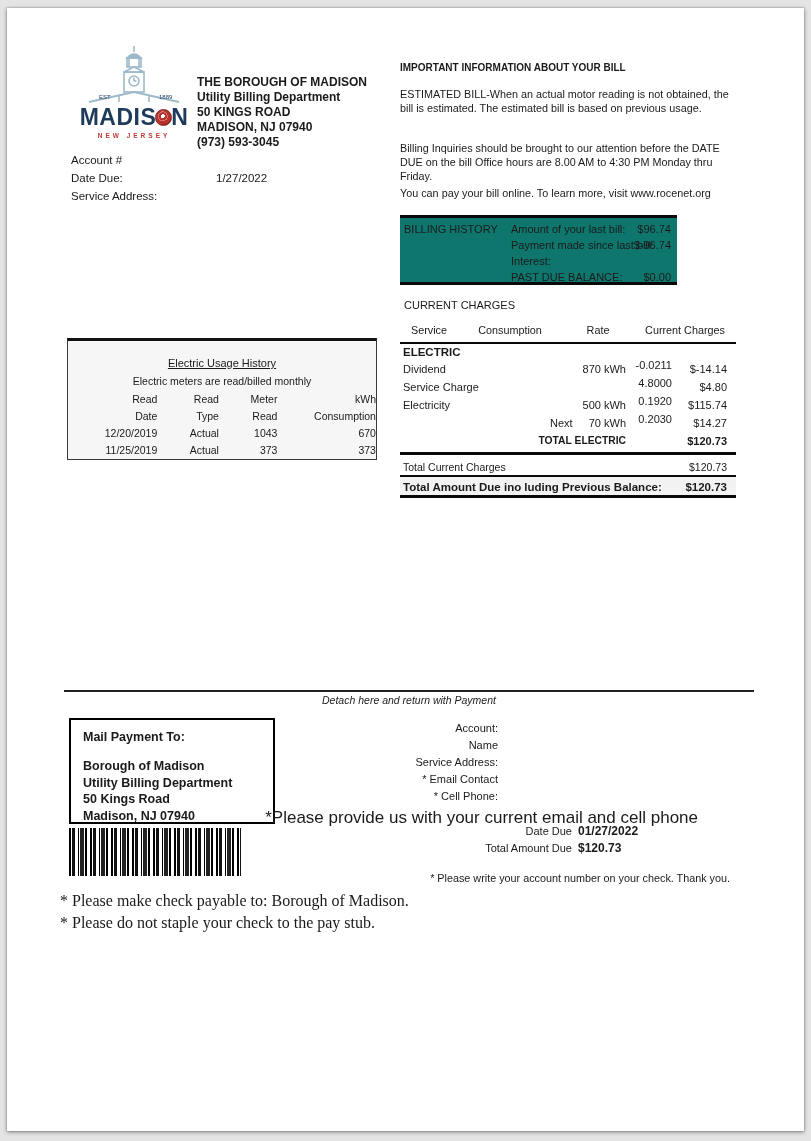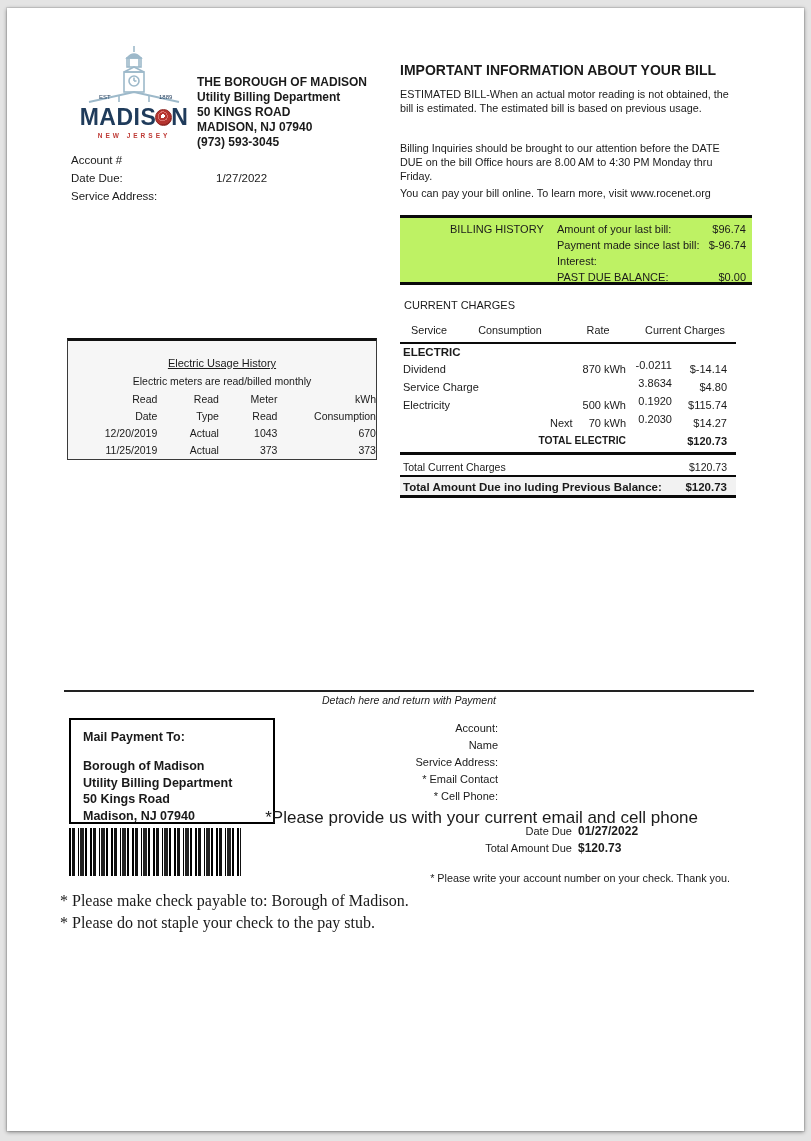--- a/index.html
+++ b/index.html
@@ -21,25 +21,25 @@
   .logo .state { margin-top:3px; font-size:6.5px; letter-spacing:3px; color:#bf3b36; font-weight:bold; }
 
   
   .org { left:190px; top:67px; font-weight:bold; font-size:12px; line-height:15px; }
 
   .acct-row { left:64px; font-size:11.5px; }
   .acct-val { left:209px; font-size:11.5px; }
 
   
   .rc { left:393px; width:336px; }
-  .info-title { font-weight:bold; font-size:14px; }
+  .info-title { font-weight:bold; font-size:10px; }
   .para { font-size:10.8px; line-height:14px; }
 
-  .bh-box { left:393px; top:207px; width:352px; height:70px; background:#bef264;
-    border-top:3px solid #0a0a0a; border-bottom:3px solid #0a0a0a; padding-top:5px;padding-left:46px; }
+  .bh-box { left:393px; top:207px; width:277px; height:70px; background:#0f766e;
+    border-top:3px solid #0a0a0a; border-bottom:3px solid #0a0a0a; padding-top:5px; }
   .bh-row { position:relative; height:16px; }
   .bh-title { position:absolute; left:4px; top:0; font-size:11px; }
   .bh-label { position:absolute; left:111px; top:0; font-size:11px; }
   .bh-value { position:absolute; right:6px; top:0; font-size:11px; }
 
   .cc-label { left:397px; top:291px; font-size:11px; }
 
   .cc-head { left:393px; top:316px; width:336px; display:flex; border-bottom:2.5px solid #0a0a0a; padding-bottom:6px; }
   .cc-head span { display:block; text-align:center; font-size:10.8px; }
   .cc-head .h1 { width:58px; } .cc-head .h2 { width:104px; } .cc-head .h3 { width:72px; } .cc-head .h4 { width:102px; }
@@ -177,21 +177,21 @@
   <div class="abs cc-body">
     <div class="cc-group">ELECTRIC</div>
     <div class="cc-row">
       <span class="cc-service">Dividend</span>
       <span class="cc-cons">870 kWh</span>
       <span class="cc-rate">-0.0211</span>
       <span class="cc-amt">$-14.14</span>
     </div>
     <div class="cc-row">
       <span class="cc-service">Service Charge</span>
-      <span class="cc-rate">3.8634</span>
+      <span class="cc-rate">4.8000</span>
       <span class="cc-amt">$4.80</span>
     </div>
     <div class="cc-row">
       <span class="cc-service">Electricity</span>
       <span class="cc-cons">500 kWh</span>
       <span class="cc-rate">0.1920</span>
       <span class="cc-amt">$115.74</span>
     </div>
     <div class="cc-row">
       <span class="cc-tier">Next</span>

